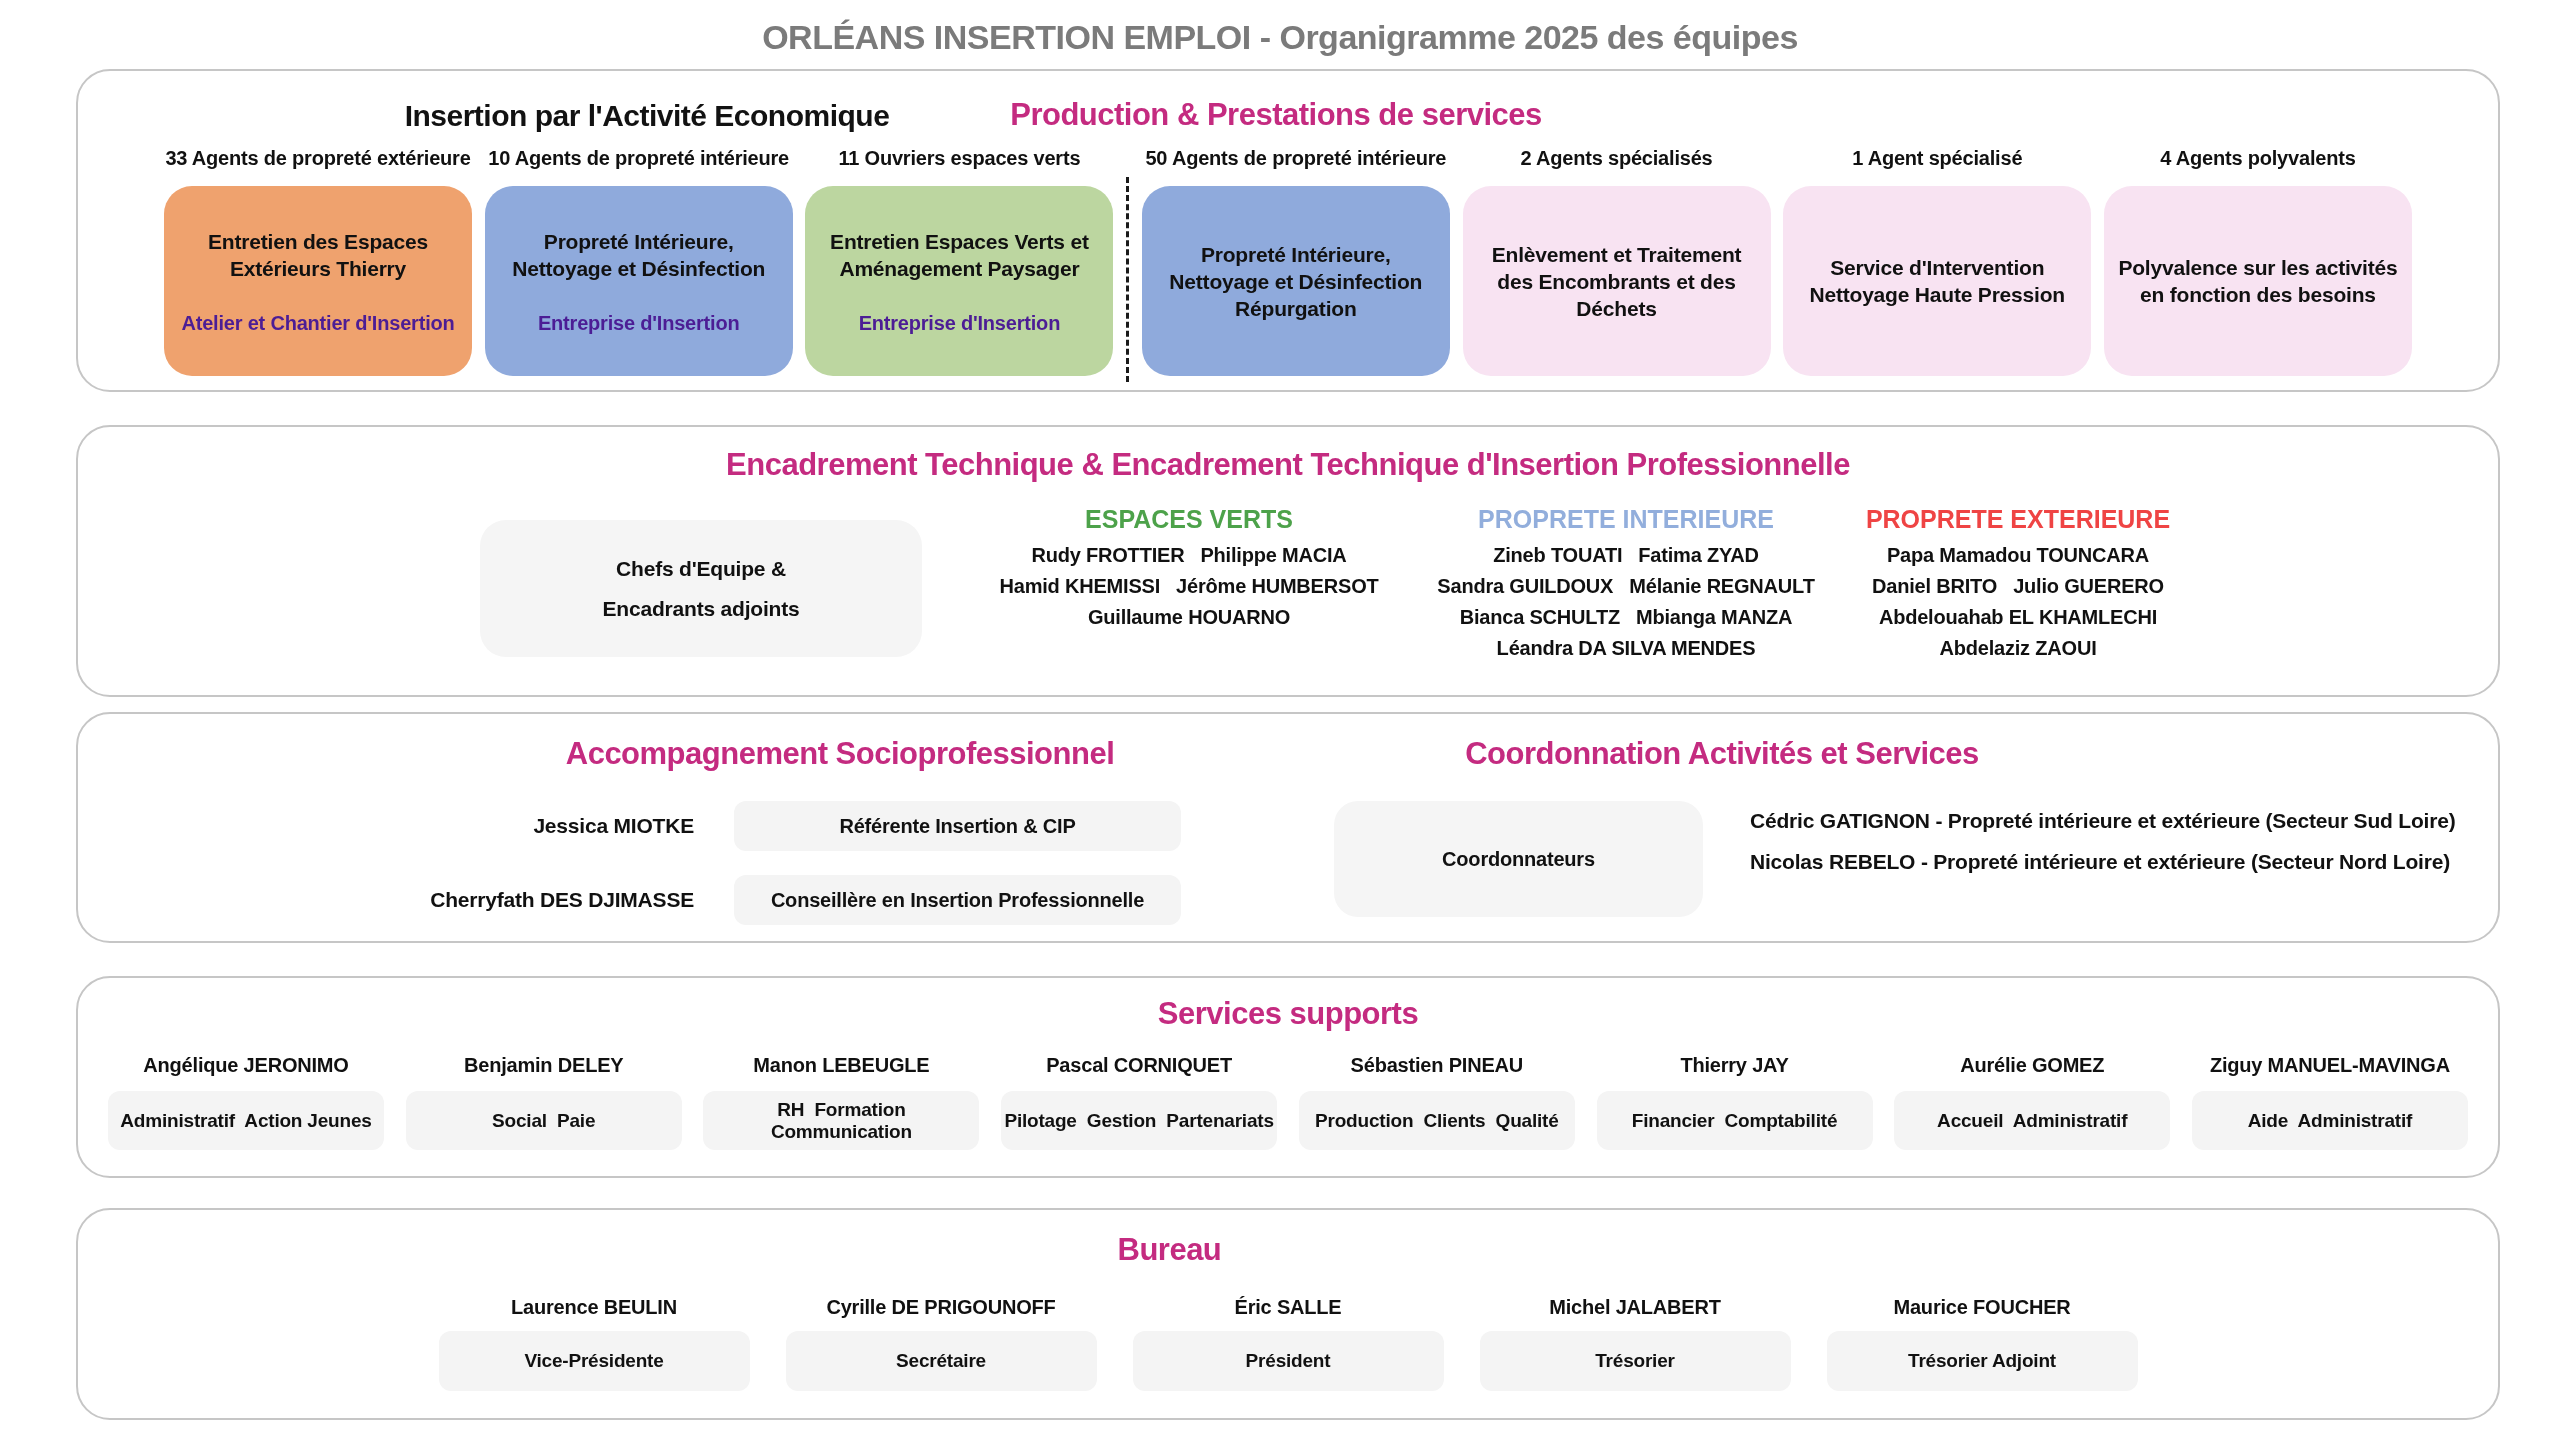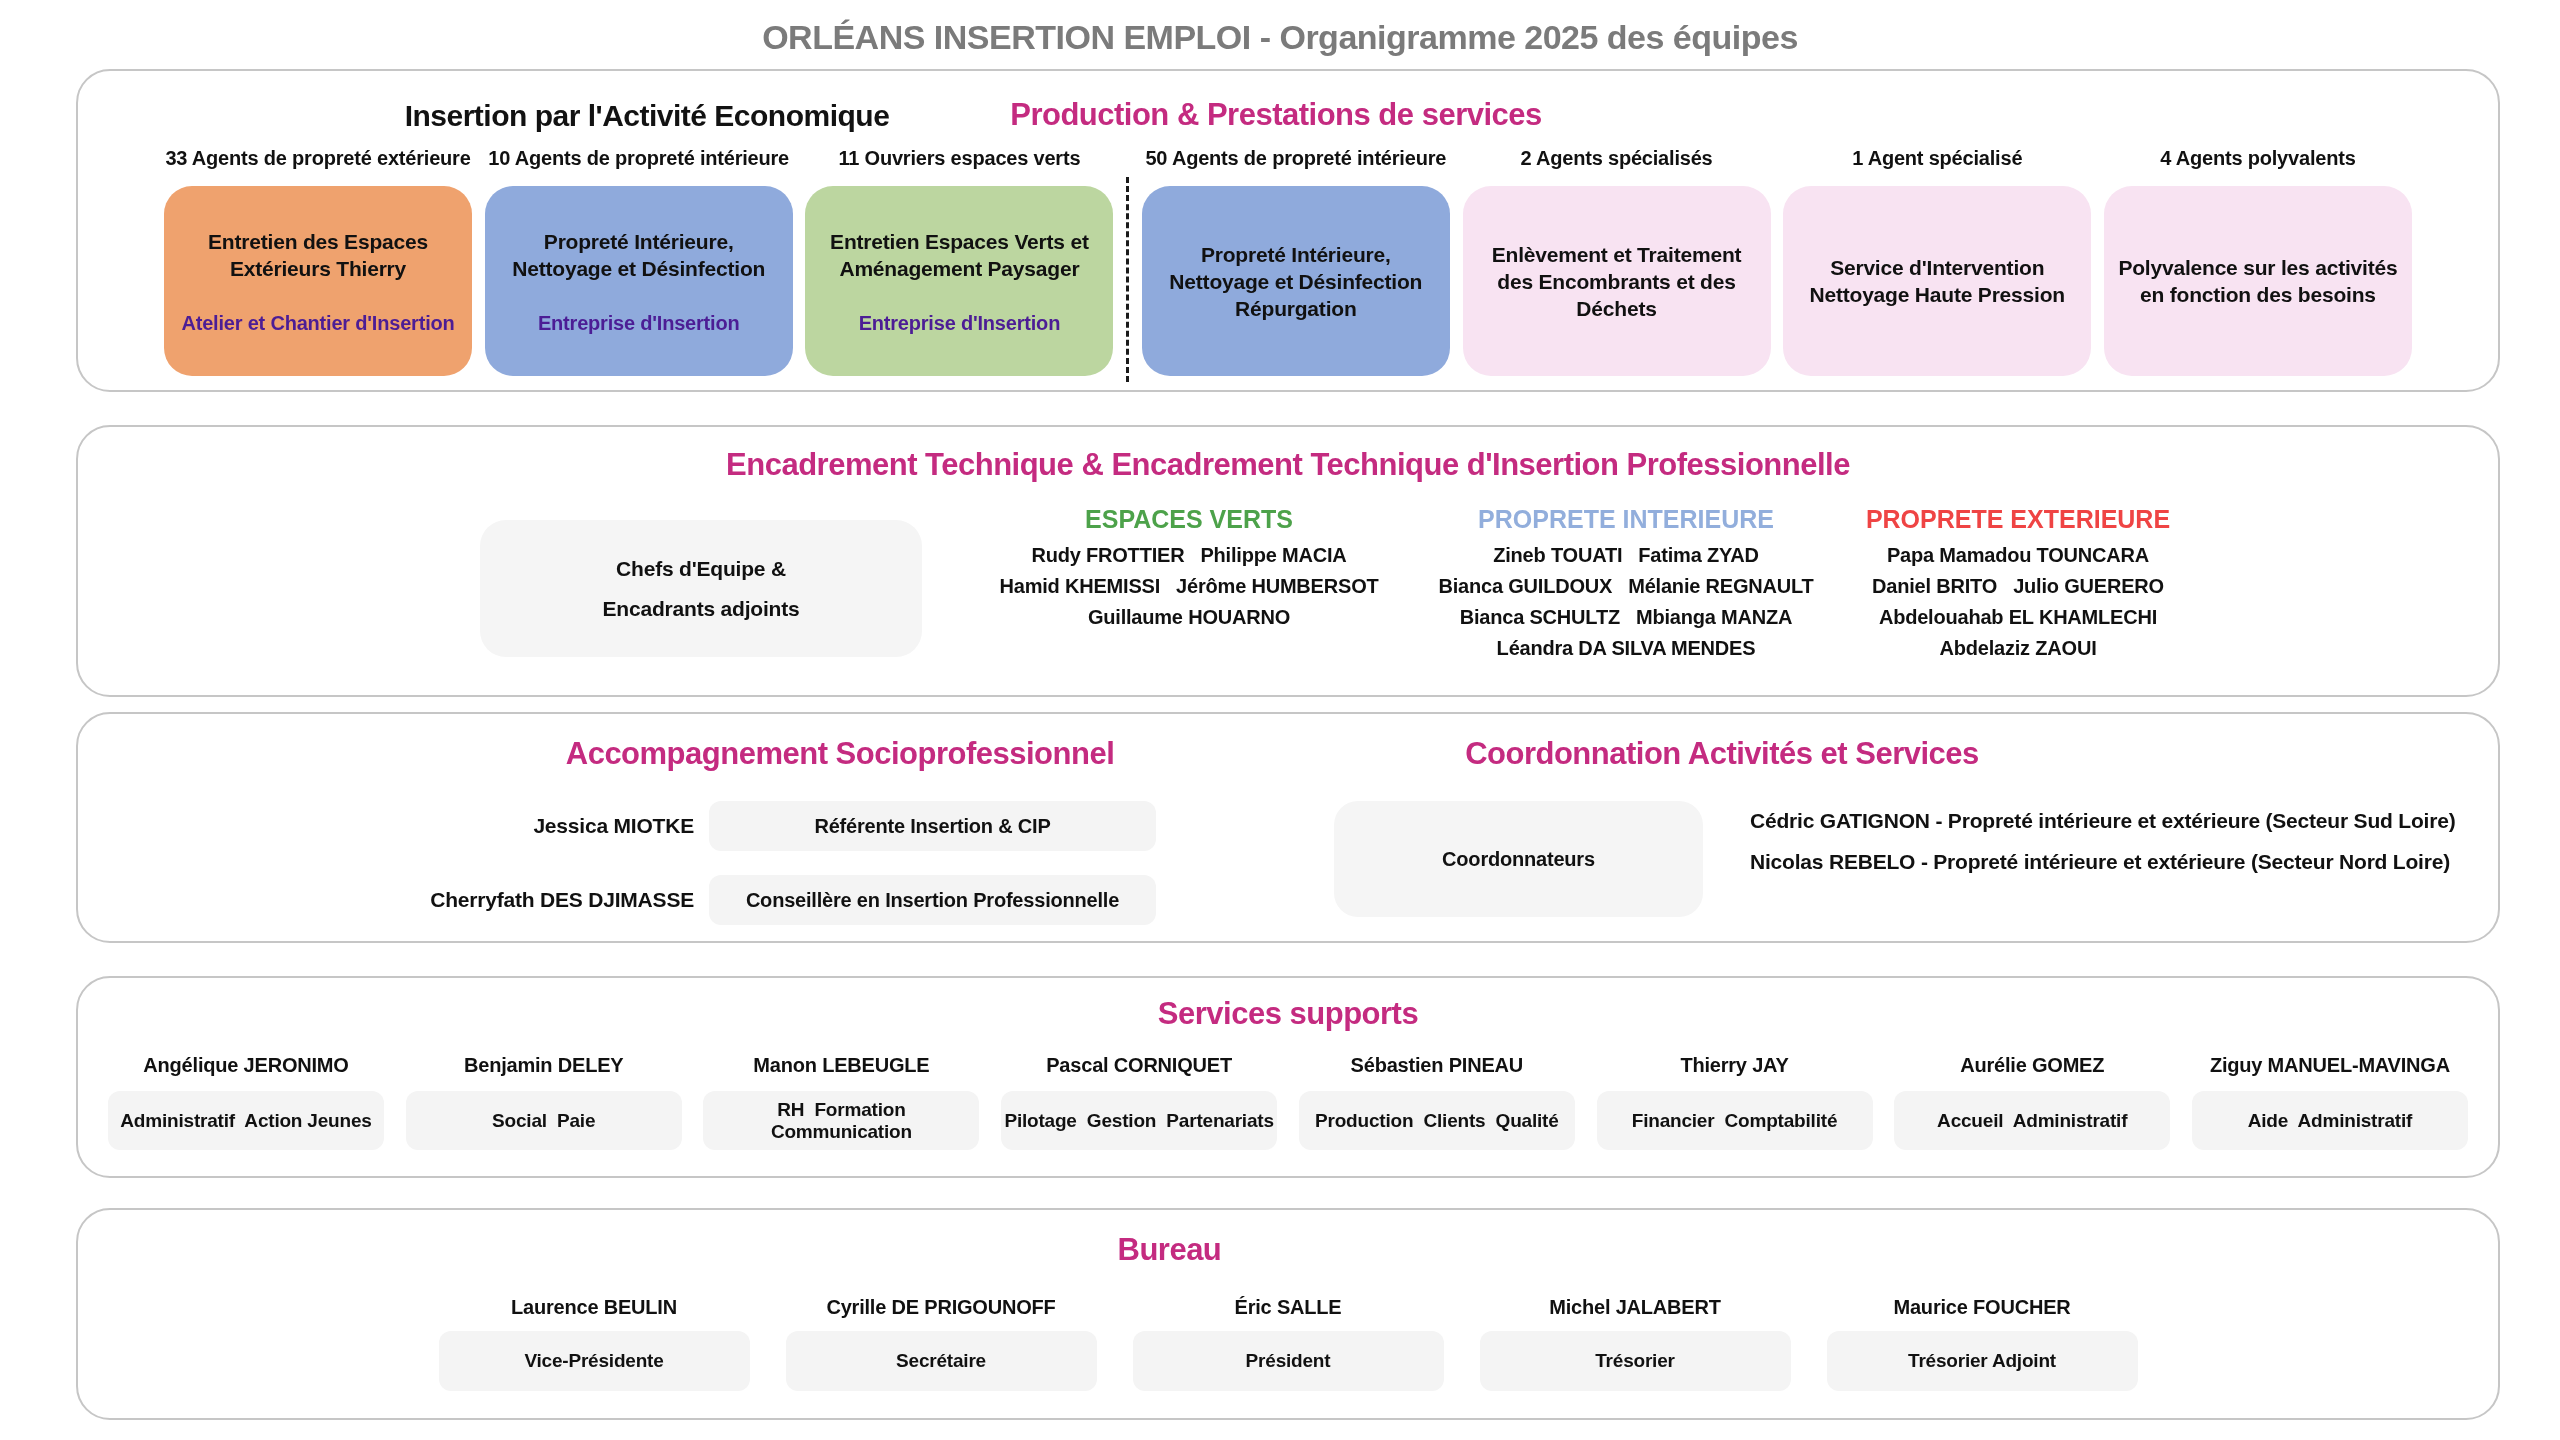--- a/index.html
+++ b/index.html
@@ -54,21 +54,21 @@
     font-size:21px; font-weight:700; line-height:40px; text-align:center; white-space:pre-line;
   }
   .team-col { position:absolute; top:78px; text-align:center; }
   .team-header { font-size:25px; font-weight:700; letter-spacing:0; margin-bottom:6px; white-space:nowrap; }
   .th-green { color:#4da24a; } .th-blue { color:#92aedc; } .th-orange { color:#ef4444; }
   .team-line { font-size:20px; font-weight:700; line-height:31px; white-space:pre-wrap; }
 
   
   .asp-rows { position:absolute; left:300px; top:87px; }
   .asp-row { display:flex; align-items:center; margin-bottom:24px; }
-  .asp-name { width:316px; text-align:right; margin-right:15px; font-size:21px; font-weight:700; white-space:nowrap; }
+  .asp-name { width:316px; text-align:right; margin-right:40px; font-size:21px; font-weight:700; white-space:nowrap; }
   .role-box {
     background:#f4f4f4; border-radius:12px; display:flex; align-items:center; justify-content:center;
     font-size:20px; font-weight:600; white-space:pre-wrap;
   }
   .asp-role { width:447px; height:50px; }
   .coord-box {
     position:absolute; left:1256px; top:87px; width:369px; height:116px;
     background:#f5f5f5; border-radius:24px; display:flex; align-items:center; justify-content:center;
     font-size:20px; font-weight:600;
   }
@@ -185,21 +185,21 @@
     <div class="team-col" style="left:891px; width:440px;">
       <div class="team-header th-green">ESPACES VERTS</div>
       <div class="team-line">Rudy FROTTIER   Philippe MACIA</div>
       <div class="team-line">Hamid KHEMISSI   Jérôme HUMBERSOT</div>
       <div class="team-line">Guillaume HOUARNO</div>
     </div>
 
     <div class="team-col" style="left:1328px; width:440px;">
       <div class="team-header th-blue">PROPRETE INTERIEURE</div>
       <div class="team-line">Zineb TOUATI   Fatima ZYAD</div>
-      <div class="team-line">Bianca GUILDOUX   Mélanie REGNAULT</div>
+      <div class="team-line">Sandra GUILDOUX   Mélanie REGNAULT</div>
       <div class="team-line">Bianca SCHULTZ   Mbianga MANZA</div>
       <div class="team-line">Léandra DA SILVA MENDES</div>
     </div>
 
     <div class="team-col" style="left:1730px; width:420px;">
       <div class="team-header th-orange">PROPRETE EXTERIEURE</div>
       <div class="team-line">Papa Mamadou TOUNCARA</div>
       <div class="team-line">Daniel BRITO   Julio GUERERO</div>
       <div class="team-line">Abdelouahab EL KHAMLECHI</div>
       <div class="team-line">Abdelaziz ZAOUI</div>

